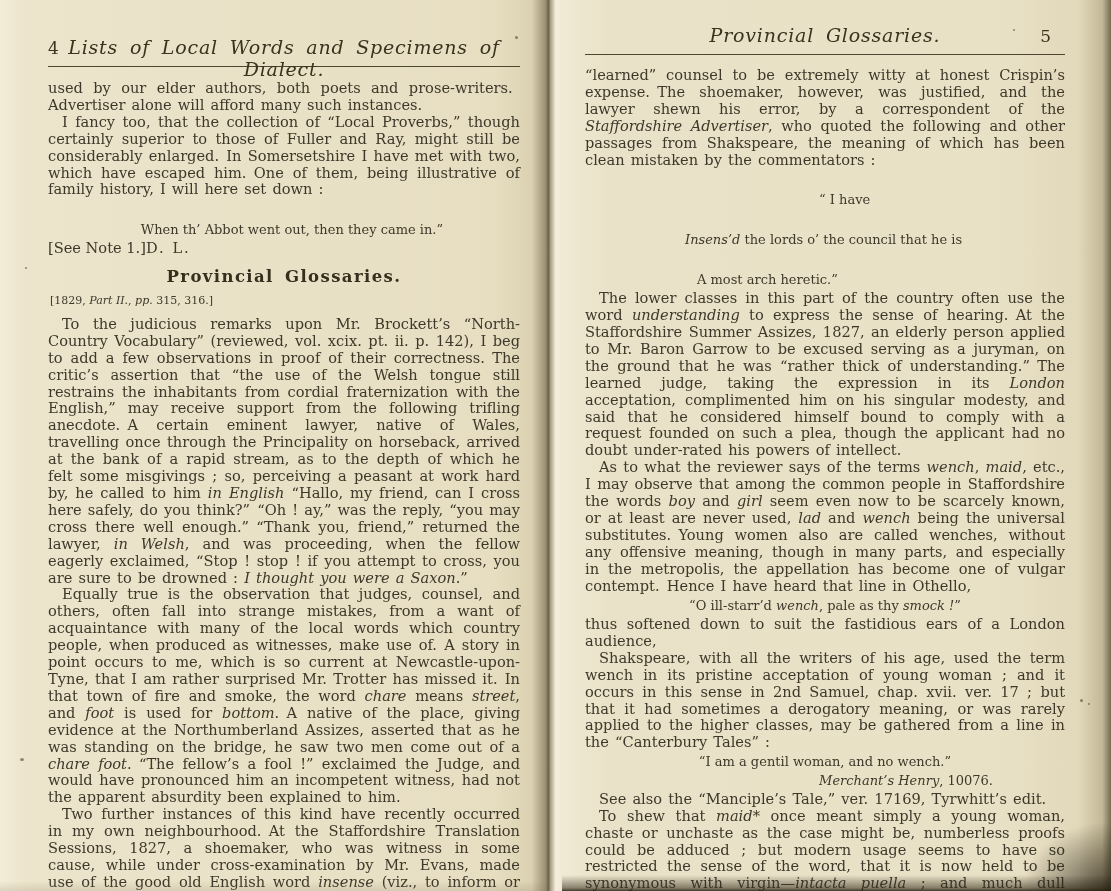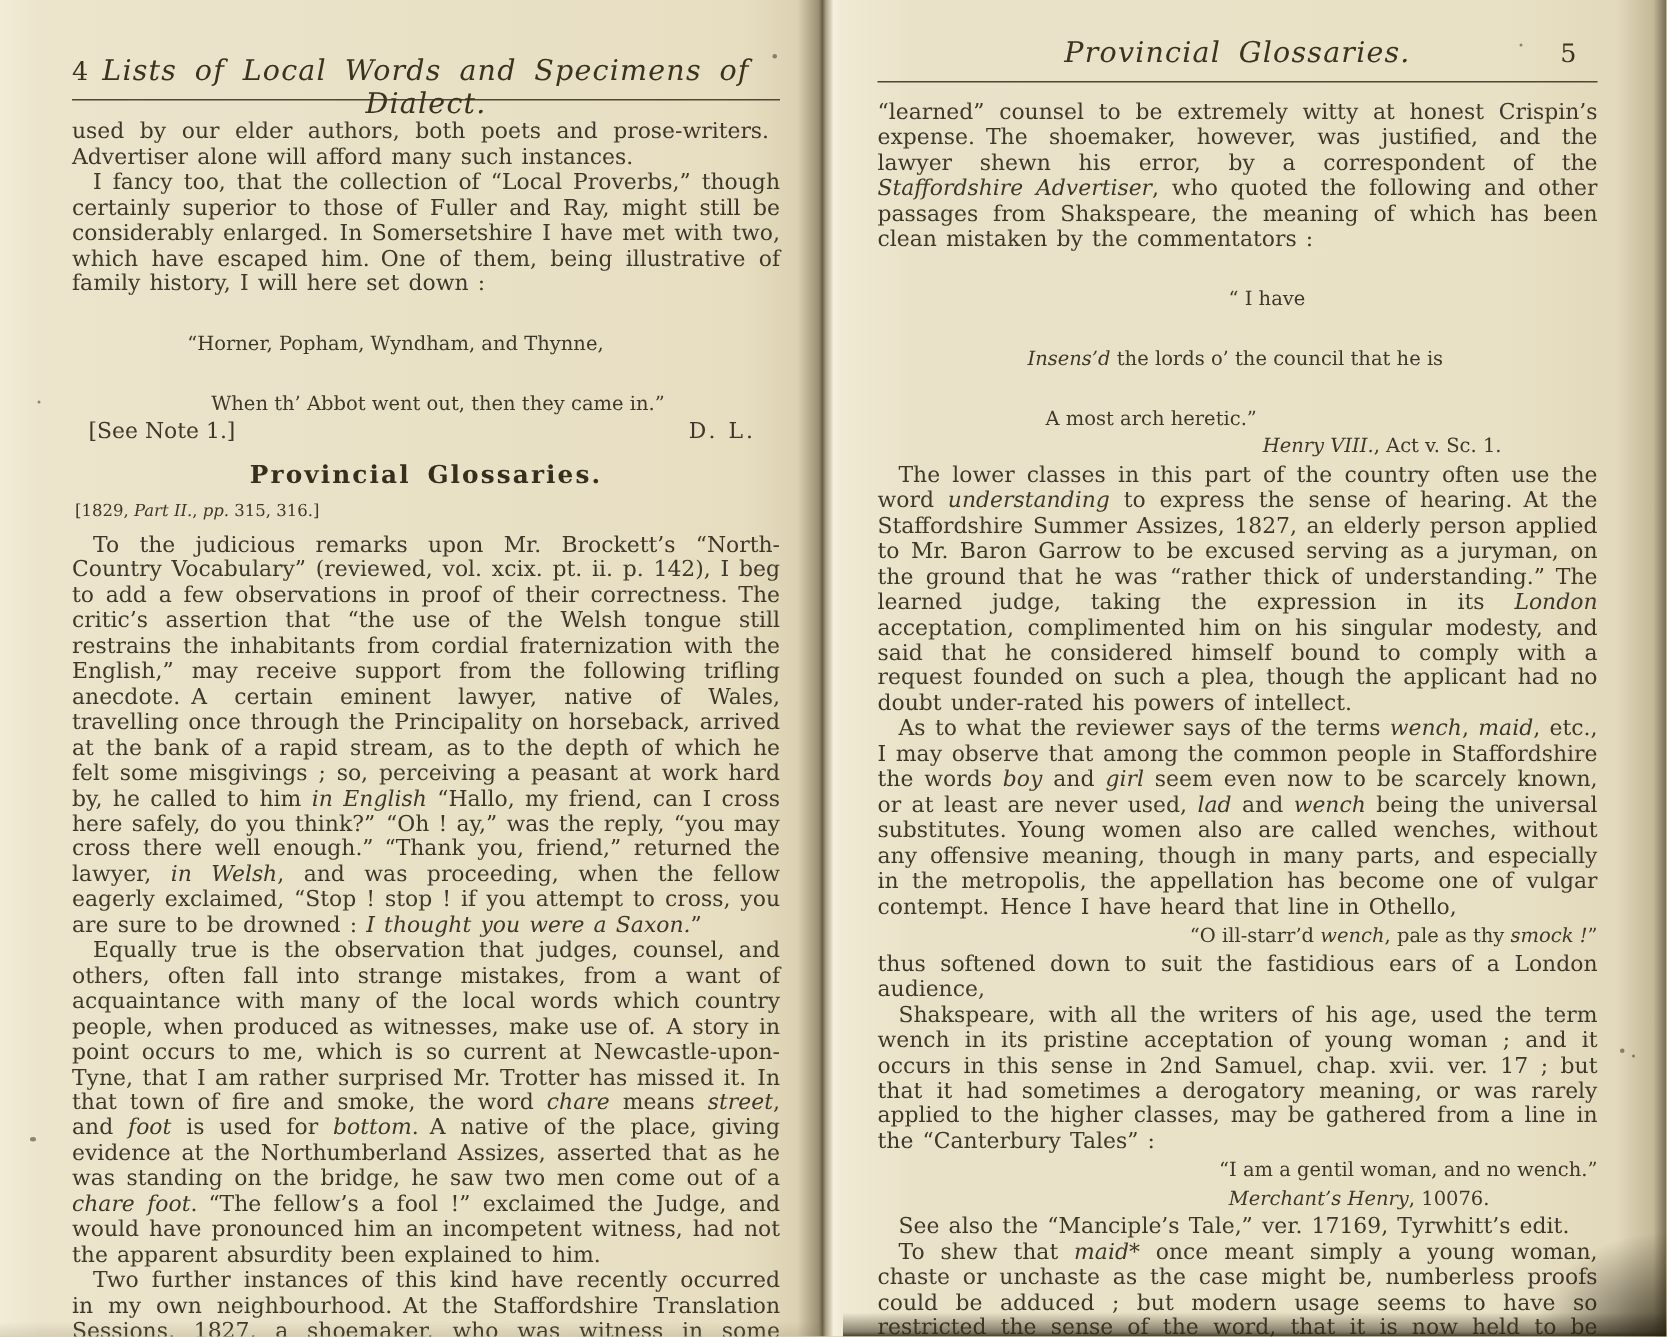--- a/index.html
+++ b/index.html
@@ -30,57 +30,56 @@
   .page-right .rule{margin-bottom:12px;}
 
   p.body{margin:0;font-size:14.6px;line-height:16.9px;text-align:justify;
     text-indent:14px;word-spacing:1.5px;}
   p.noindent{text-indent:0;}
 
   .verse{width:max-content;margin:3px auto 1px auto;font-size:13px;line-height:15.6px;}
   .vline{white-space:nowrap;margin-top:24px;}
   .vindent{padding-left:16px;}
 
-  .noteline{display:flex;justify-content:space-between;font-size:14.6px;
-    line-height:17px;margin:1px 0 11px 11px;}
+  .noteline{display:flex;font-size:14.6px;
+    line-height:17px;margin:1px 0 11px 0;}
   .sig{letter-spacing:2px;padding-right:16px;}
 
   .heading{margin:11px 0 7px 0;text-align:center;font-size:16.5px;font-weight:bold;
     letter-spacing:1.4px;word-spacing:4px;color:#362f1d;}
   .source{font-size:11px;line-height:15px;margin:0 0 8px 2px;}
 
   .verse-henry{margin:4px 0 3px 100px;font-size:13px;line-height:15.6px;}
   .vh1{padding-left:134px;}
   .vh3{padding-left:12px;}
   .citation{font-size:13px;line-height:15px;text-align:right;}
   .cit-henry{margin:0 64px 4px 0;}
   .cit-merchant{margin:0 72px 3px 0;}
 
-  .cquote{margin:3px 0 3px 0;text-align:right;font-size:13px;line-height:15.5px;}
+  .cquote{margin:3px 0 3px 0;text-align:center;font-size:13px;line-height:15.5px;}
 
   .speck{position:absolute;border-radius:50%;background:rgba(62,52,32,0.55);}
   i{font-style:italic;}
 </style>
 </head>
 <body>
 
 <div class="book">
 
   <div class="page page-left">
     <div class="runhead">
       <span class="pagenum pagenum-left">4</span>
       <span class="runtitle">Lists of Local Words and Specimens of Dialect.</span>
     </div>
     <div class="rule"></div>
 
     <p class="body noindent">used by our elder authors, both poets and prose-writers. Advertiser alone will afford many such instances.</p>
     <p class="body">I fancy too, that the collection of “Local Proverbs,” though certainly superior to those of Fuller and Ray, might still be considerably enlarged. In Somersetshire I have met with two, which have escaped him. One of them, being illustrative of family history, I will here set down :</p>
 
     <div class="verse">
-      <div class="vline">“Horner, Popham, Wyndham, and Thynne,</div>
       <div class="vline vindent">When th’ Abbot went out, then they came in.”</div>
     </div>
 
     <div class="noteline">
       <span>[See Note 1.]</span>
       <span class="sig">D. L.</span>
     </div>
 
     <div class="heading">Provincial Glossaries.</div>
     <div class="source">[1829, <i>Part II.</i>, <i>pp.</i> 315, 316.]</div>
@@ -99,21 +98,20 @@
     </div>
     <div class="rule"></div>
 
     <p class="body noindent">“learned” counsel to be extremely witty at honest Crispin’s expense. The shoemaker, however, was justified, and the lawyer shewn his error, by a correspondent of the <i>Staffordshire Advertiser</i>, who quoted the following and other passages from Shakspeare, the meaning of which has been clean mistaken by the commentators :</p>
 
     <div class="verse-henry">
       <div class="vline vh1">“ I have</div>
       <div class="vline"><i>Insens’d</i> the lords o’ the council that he is</div>
       <div class="vline vh3">A most arch heretic.”</div>
     </div>
-    <div class="citation cit-henry"><i>Henry VIII.</i>, Act v. Sc. 1.</div>
 
     <p class="body">The lower classes in this part of the country often use the word <i>understanding</i> to express the sense of hearing. At the Staffordshire Summer Assizes, 1827, an elderly person applied to Mr. Baron Garrow to be excused serving as a juryman, on the ground that he was “rather thick of understanding.” The learned judge, taking the expression in its <i>London</i> acceptation, complimented him on his singular modesty, and said that he considered himself bound to comply with a request founded on such a plea, though the applicant had no doubt under-rated his powers of intellect.</p>
     <p class="body">As to what the reviewer says of the terms <i>wench</i>, <i>maid</i>, etc., I may observe that among the common people in Staffordshire the words <i>boy</i> and <i>girl</i> seem even now to be scarcely known, or at least are never used, <i>lad</i> and <i>wench</i> being the universal substitutes. Young women also are called wenches, without any offensive meaning, though in many parts, and especially in the metropolis, the appellation has become one of vulgar contempt. Hence I have heard that line in Othello,</p>
 
     <div class="cquote">“O ill-starr’d <i>wench</i>, pale as thy <i>smock !</i>”</div>
     <p class="body noindent">thus softened down to suit the fastidious ears of a London audience,</p>
 
     <p class="body">Shakspeare, with all the writers of his age, used the term wench in its pristine acceptation of young woman ; and it occurs in this sense in 2nd Samuel, chap. xvii. ver. 17 ; but that it had sometimes a derogatory meaning, or was rarely applied to the higher classes, may be gathered from a line in the “Canterbury Tales” :</p>
 
     <div class="cquote">“I am a gentil woman, and no wench.”</div>

